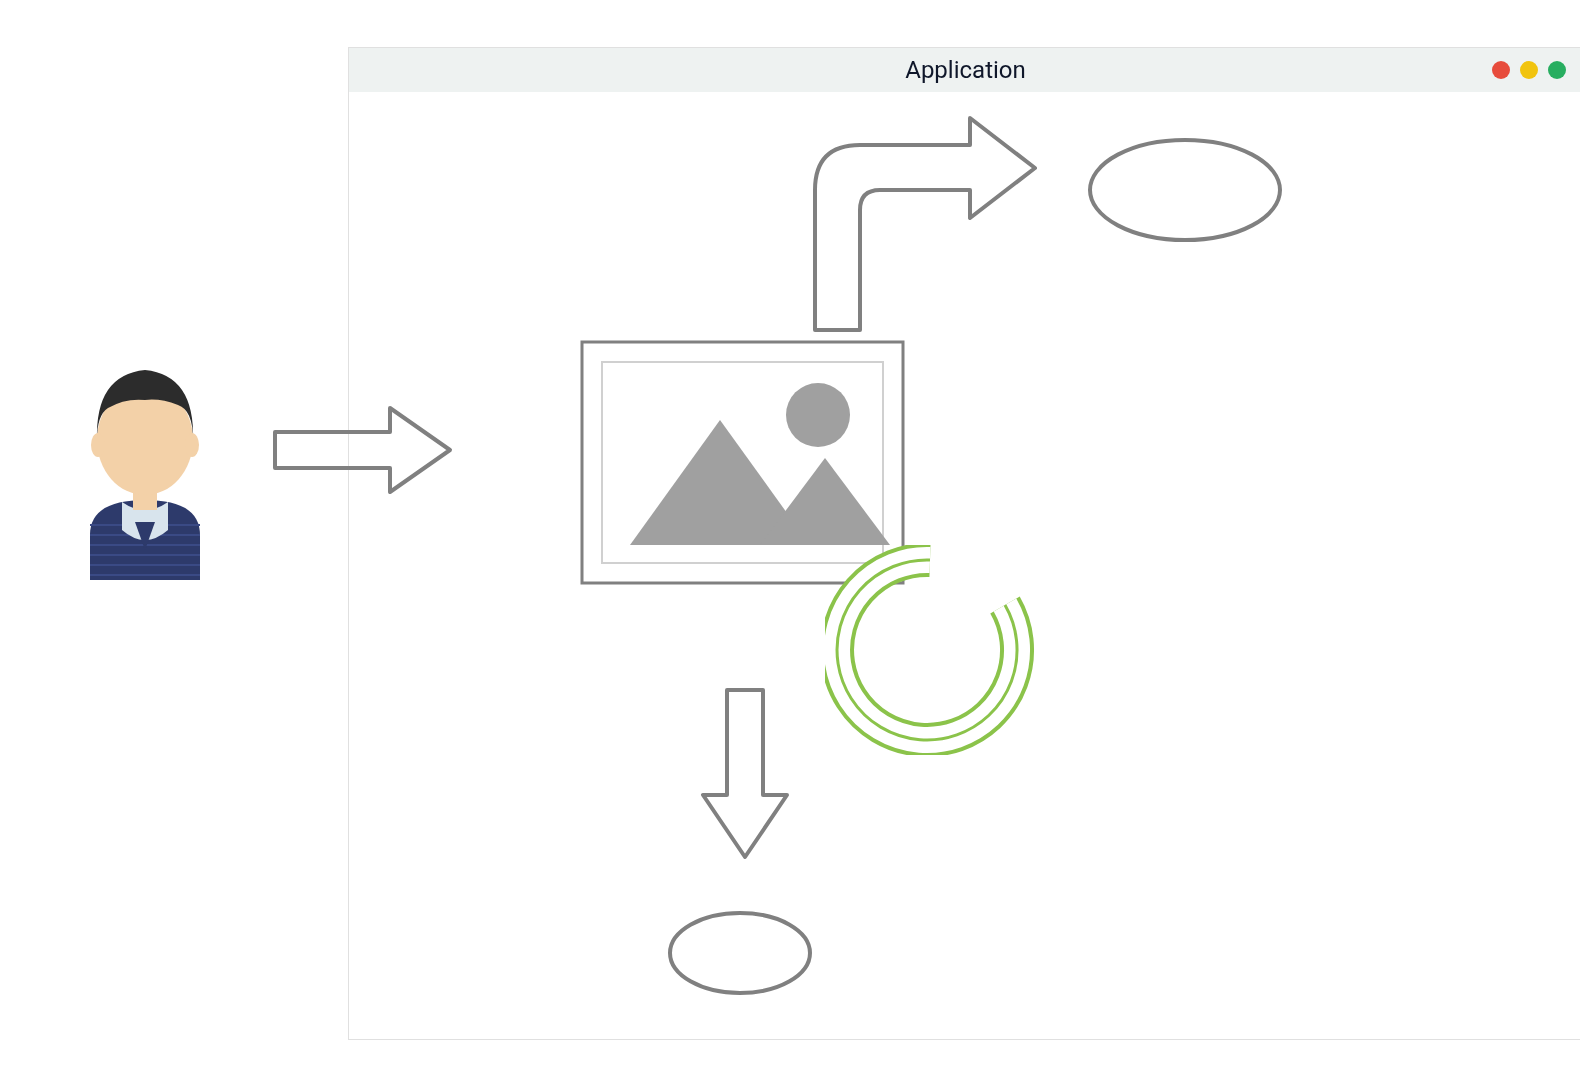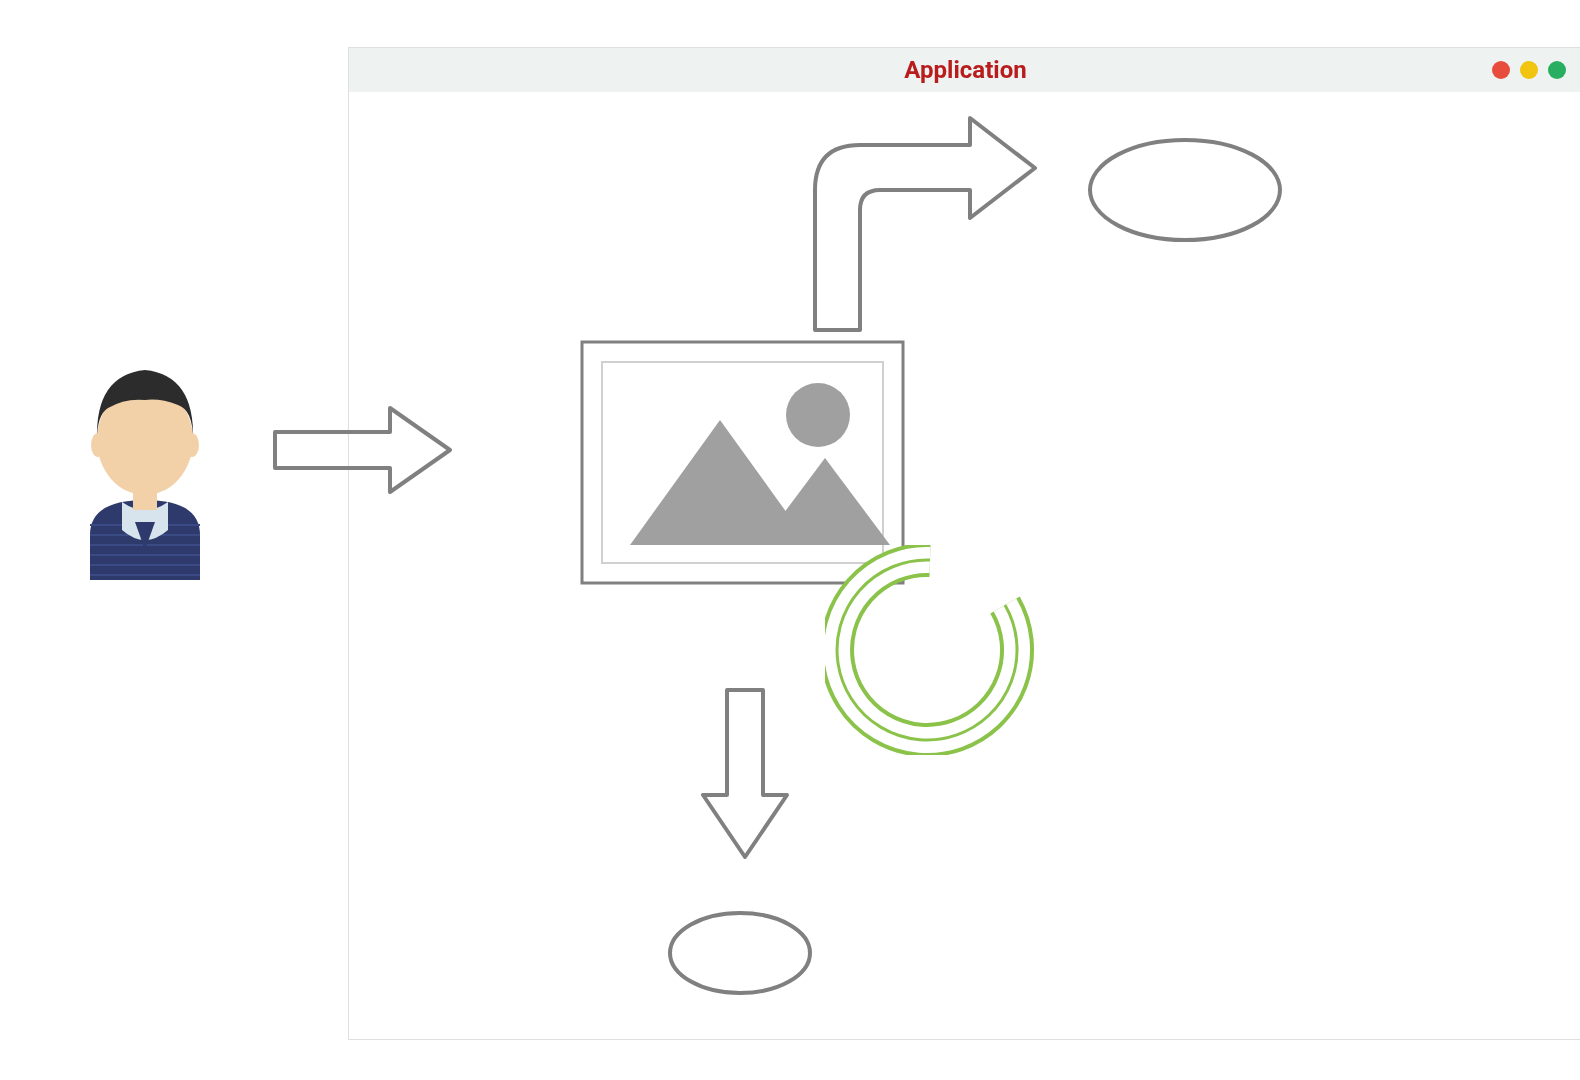--- a/index.html
+++ b/index.html
@@ -26,23 +26,23 @@
     }
     .titlebar {
       height: 44px;
       background: #eef2f1;
       display: flex;
       align-items: center;
       justify-content: center;
       position: relative;
     }
     .titlebar-title {
-      color: #b91c1c;
+      color: #0f172a;
       font-size: 24px;
-      font-weight: 700;
+      font-weight: 400;
     }
     .traffic-lights {
       position: absolute;
       right: 16px;
       top: 50%;
       transform: translateY(-50%);
       display: flex;
       gap: 10px;
     }
     .traffic-dot {

